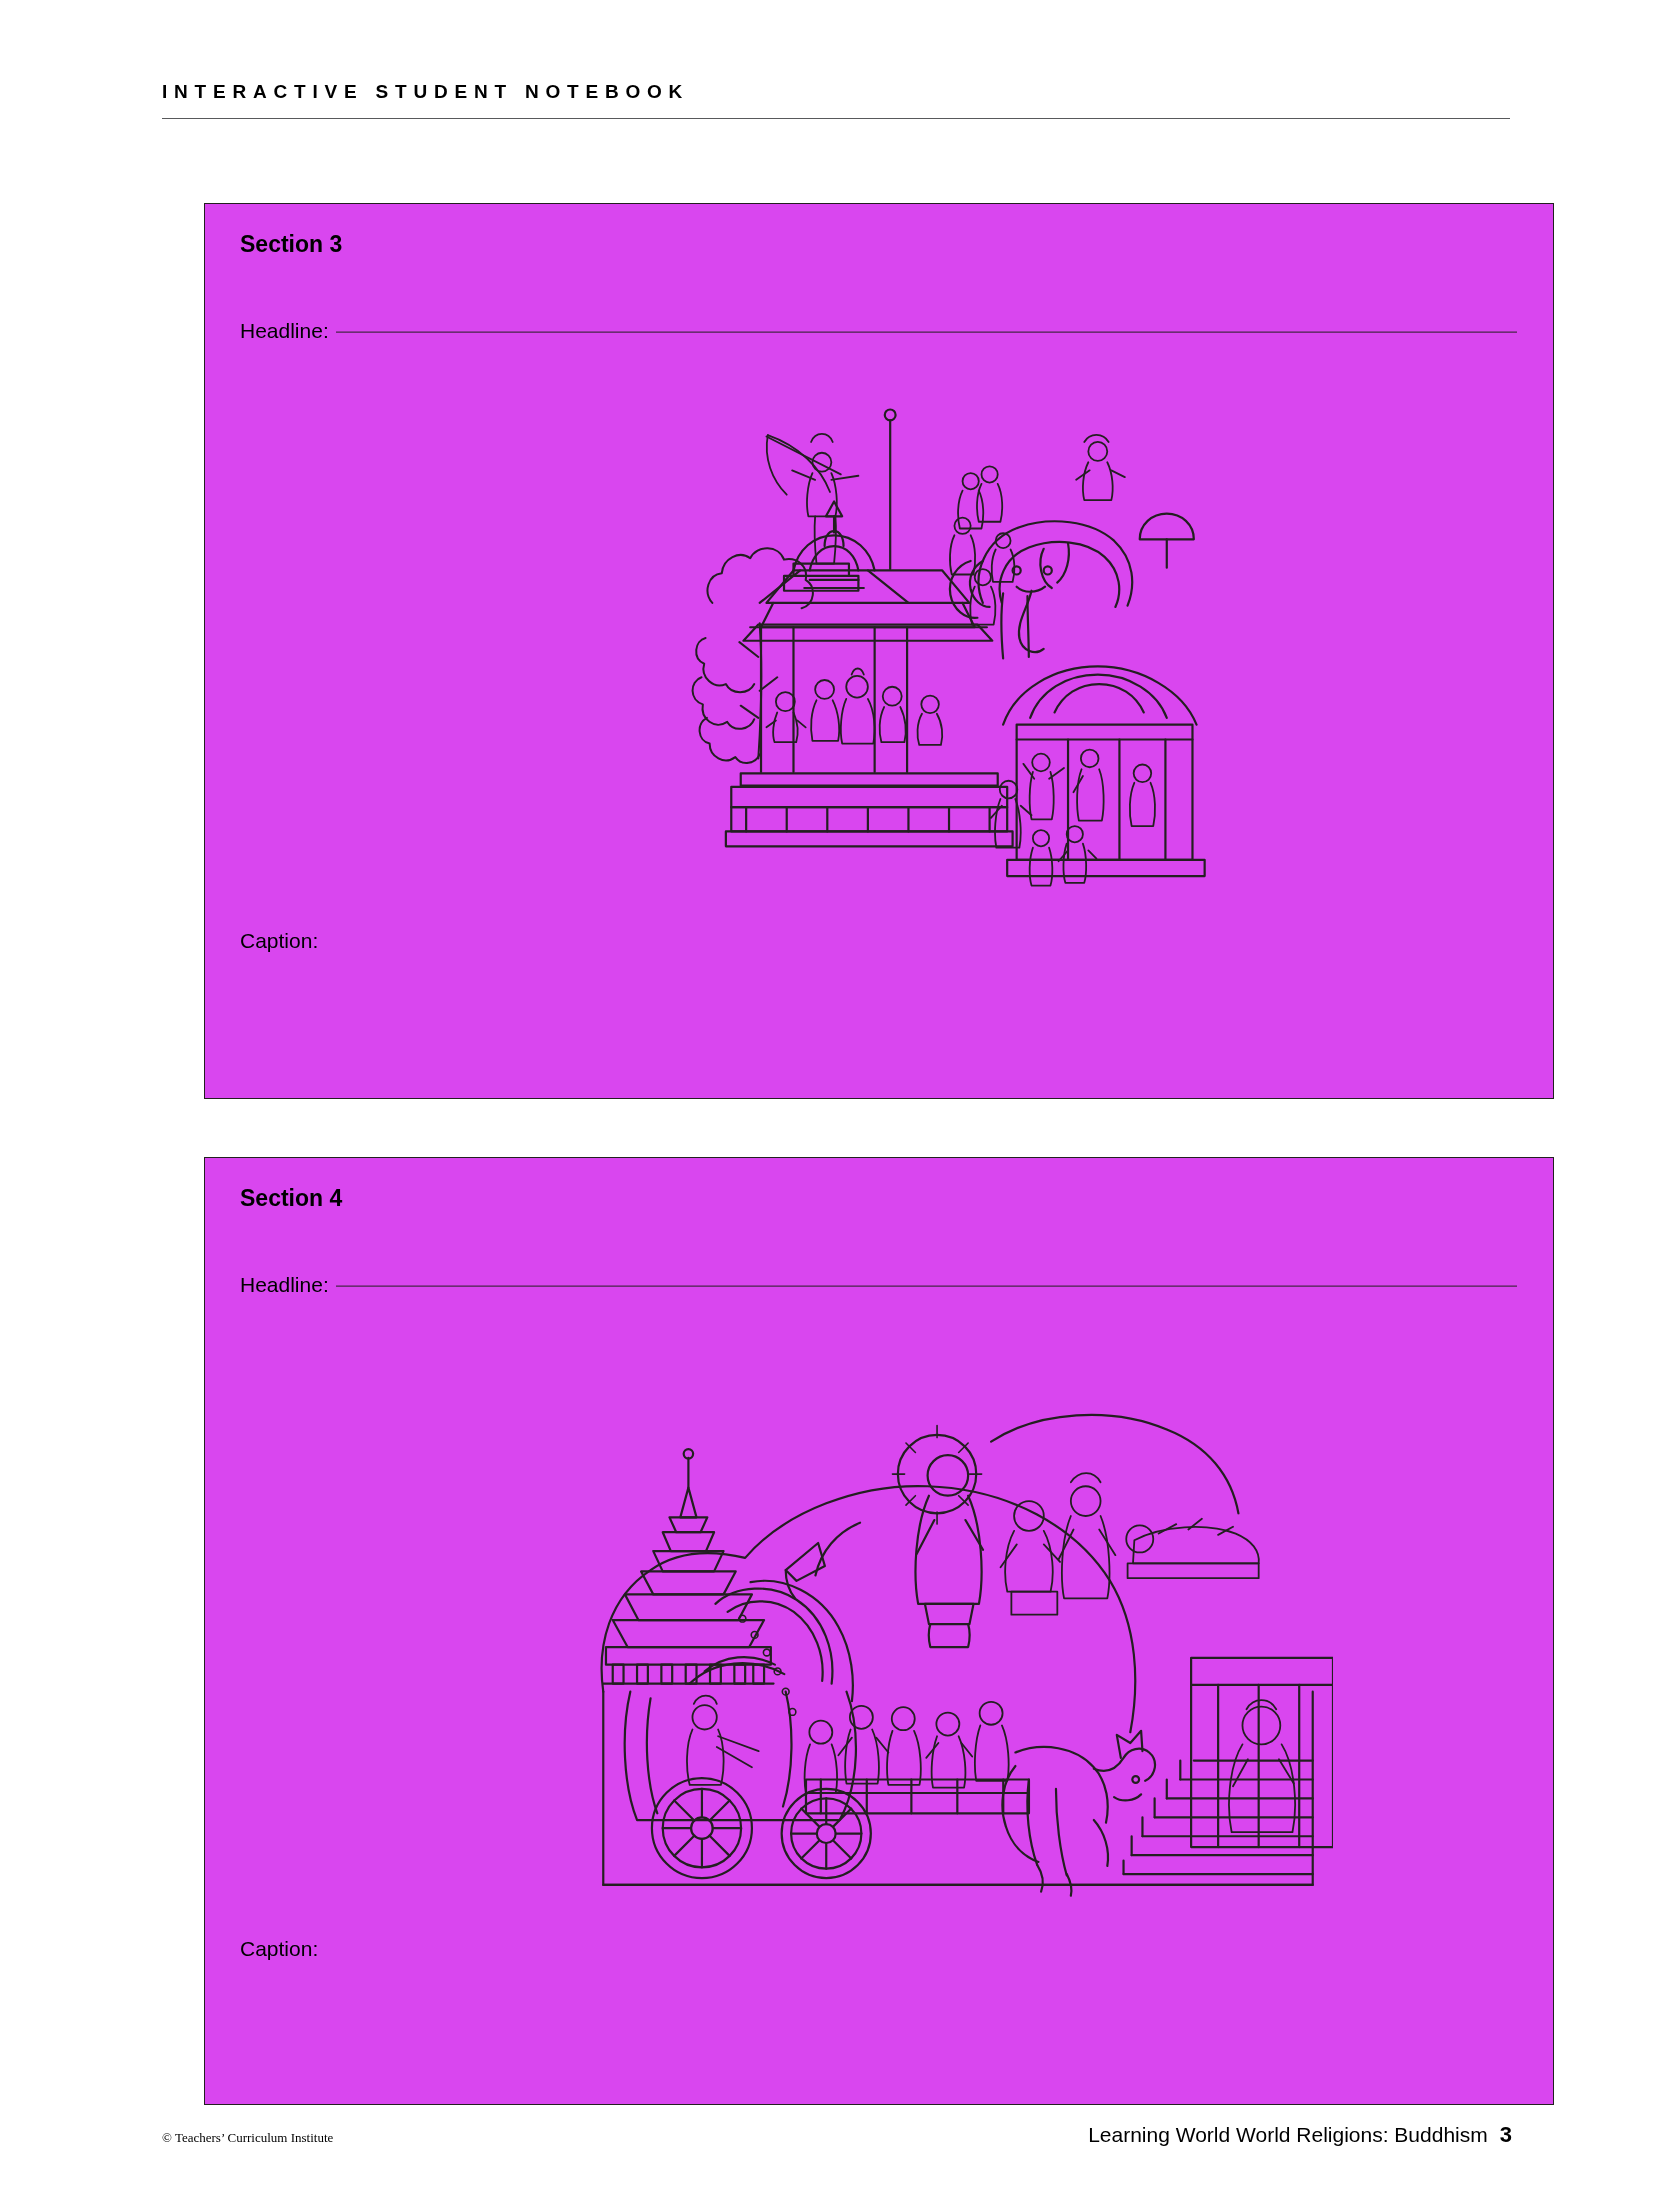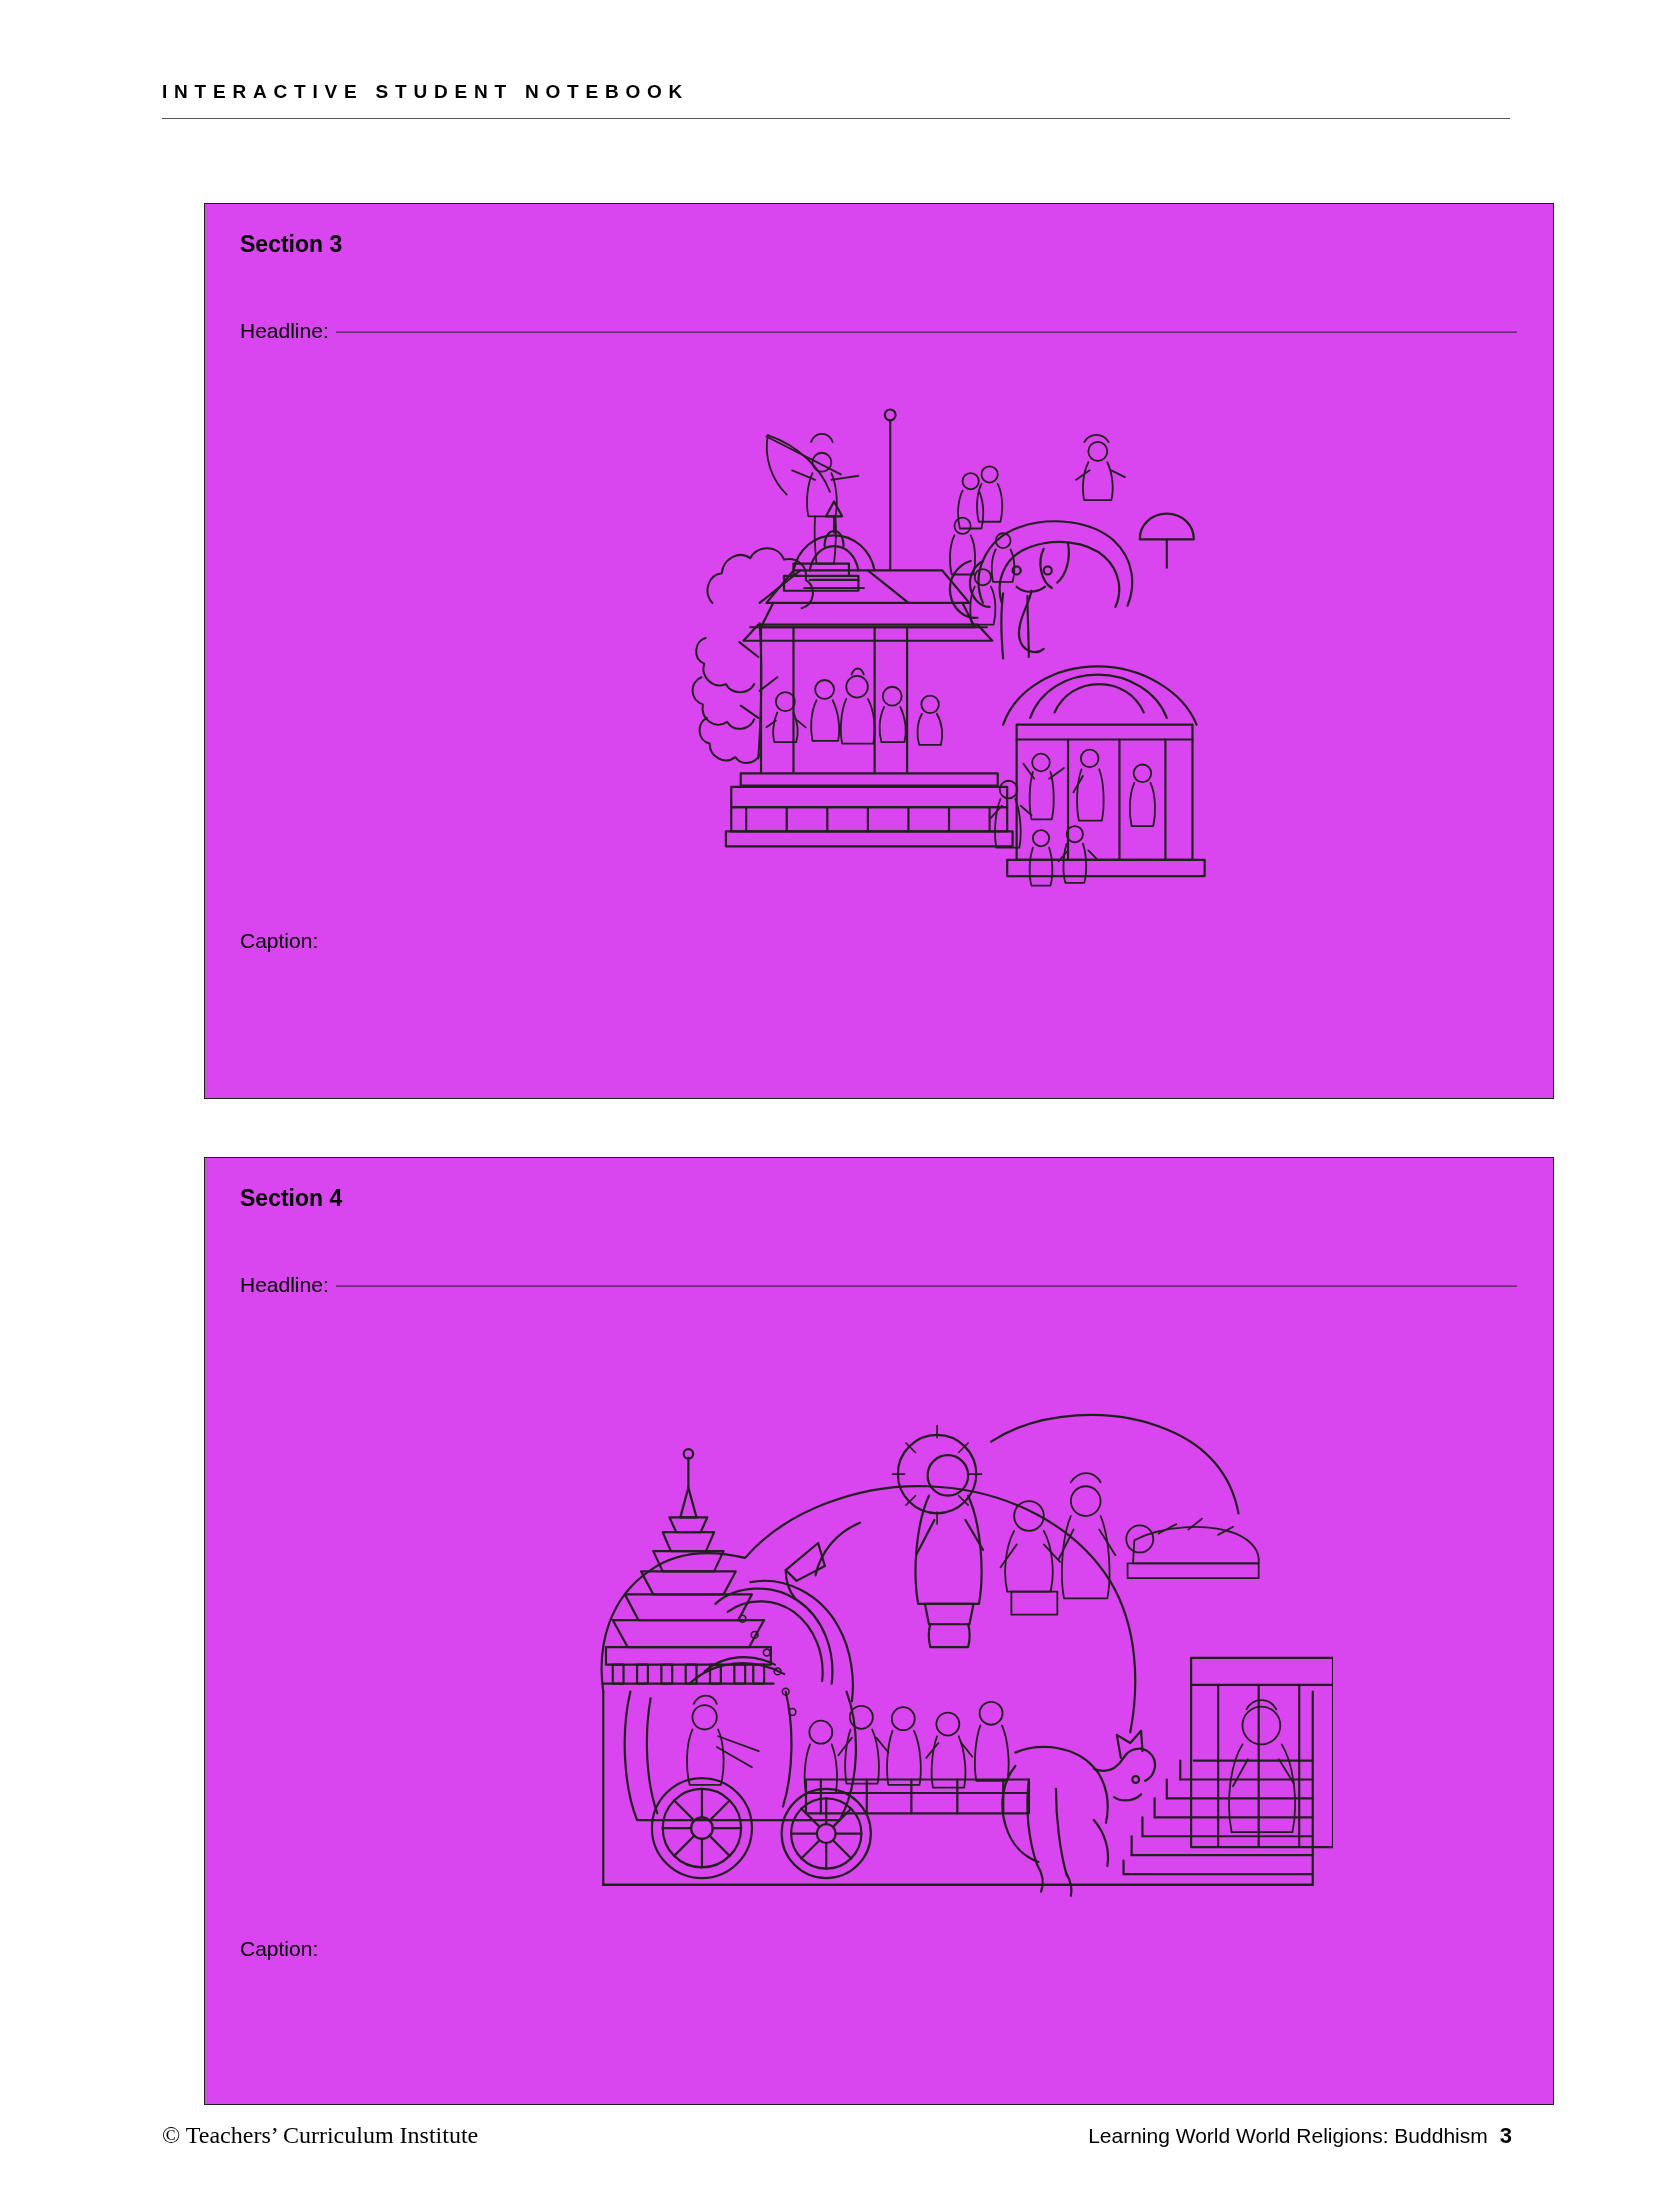--- a/index.html
+++ b/index.html
@@ -104,21 +104,21 @@
     position: absolute;
     left: 162px;
     top: 2122px;
     width: 1350px;
     display: flex;
     justify-content: space-between;
     align-items: baseline;
   }
   .footer-left {
     font-family: "Liberation Serif", serif;
-    font-size: 24px;
+    font-size: 13px;
     color: #000;
   }
   .footer-right {
     font-family: "Liberation Sans", sans-serif;
     font-size: 21px;
     color: #000;
   }
   .footer-page {
     font-weight: 700;
     margin-left: 12px;

